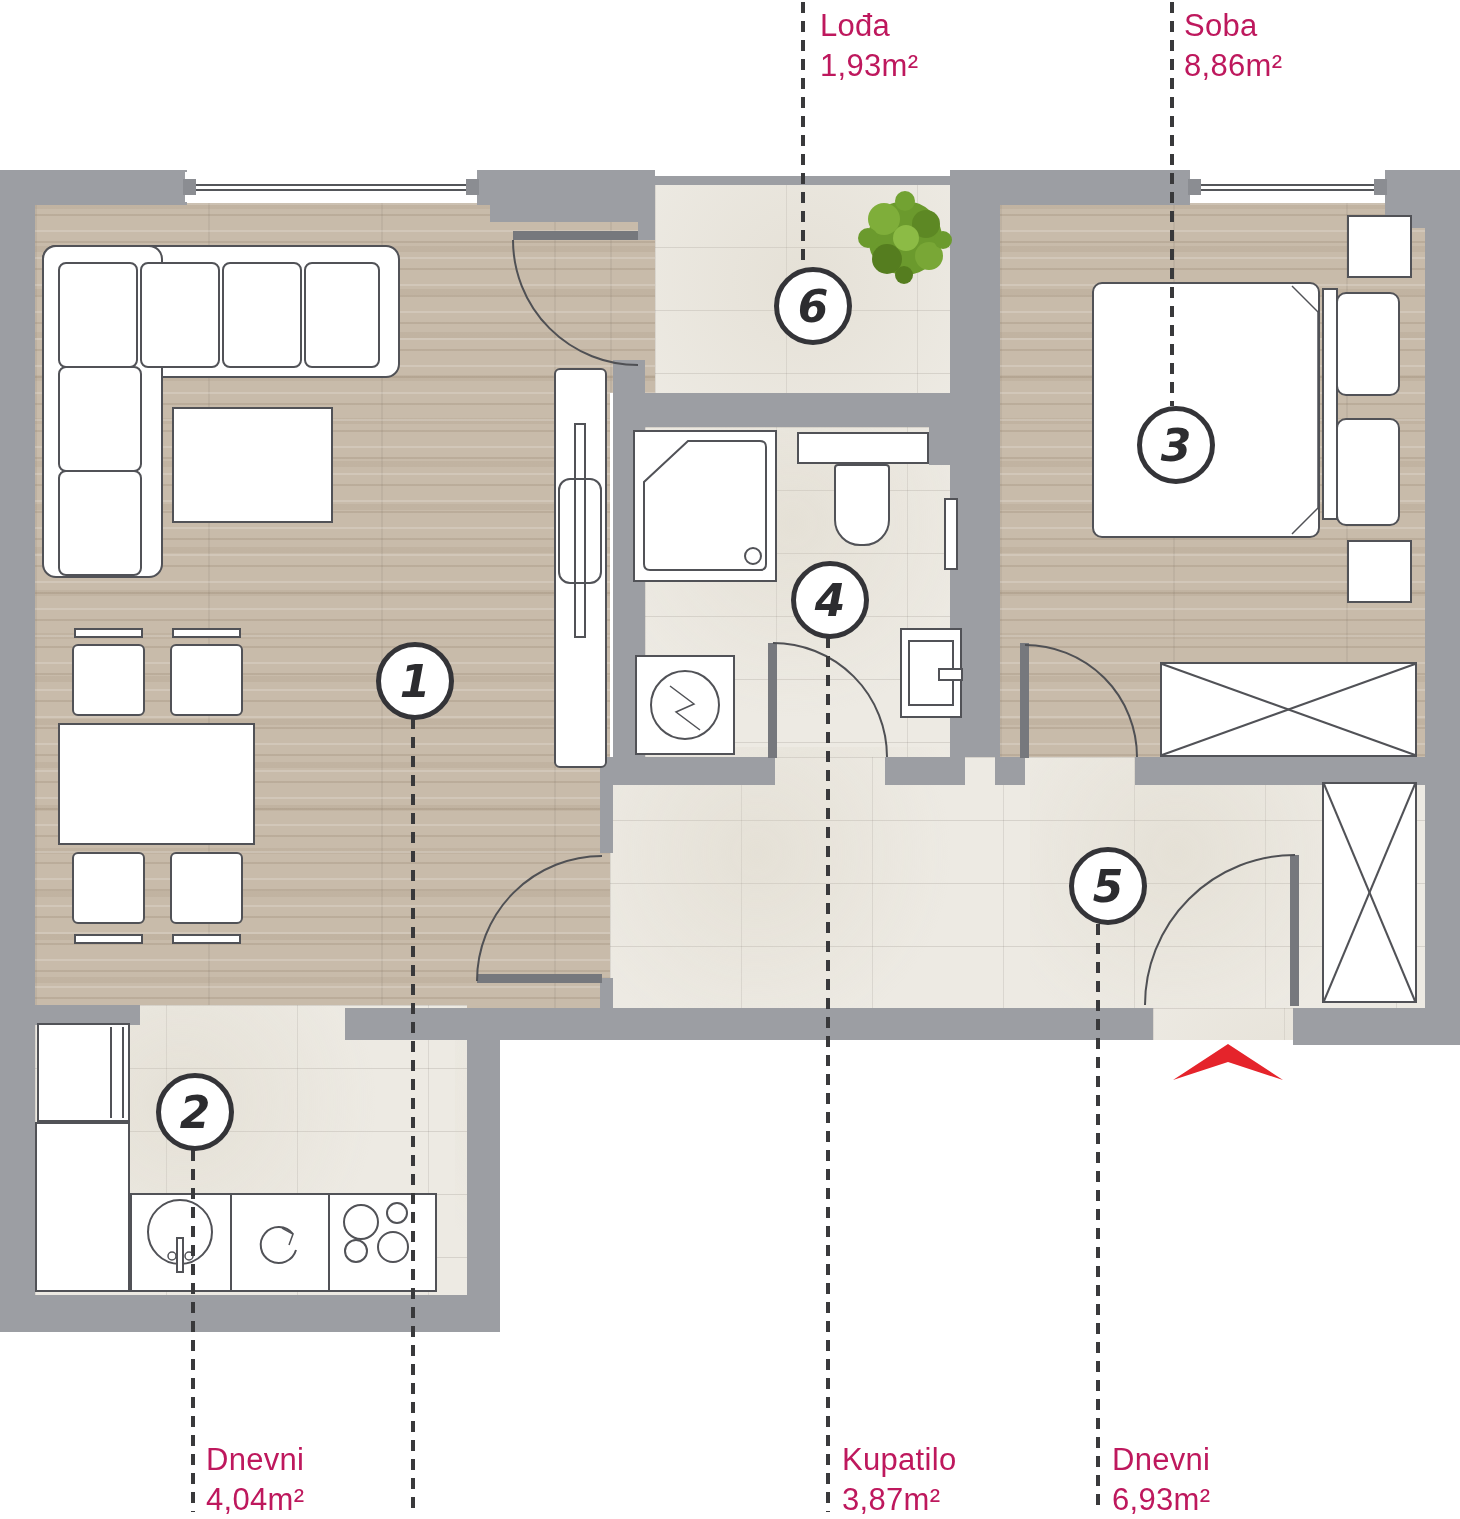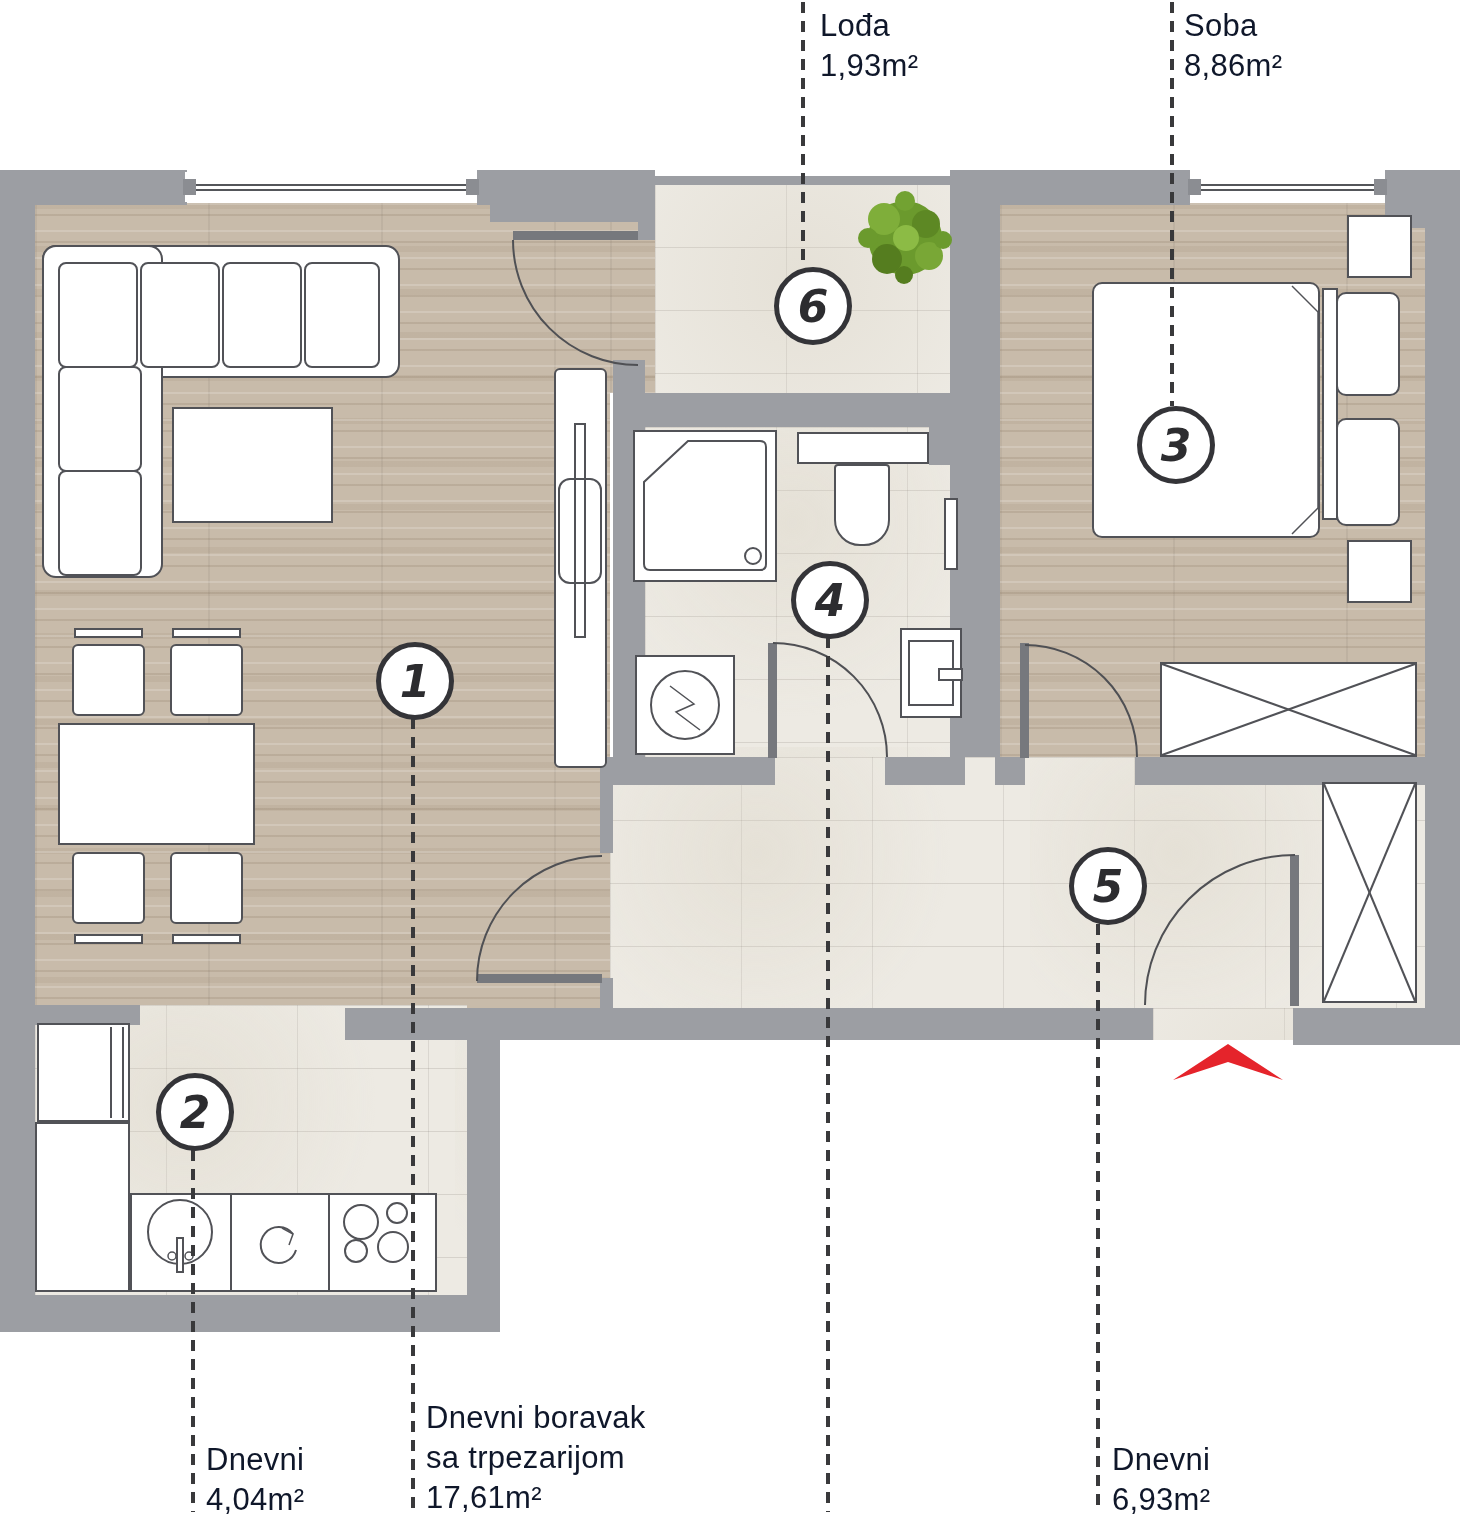--- a/index.html
+++ b/index.html
@@ -22,21 +22,21 @@
   .door-slab{position:absolute;background:#76787d;}
   .window{position:absolute;background:#fff;
     background-image:linear-gradient(#54565a,#54565a),linear-gradient(#54565a,#54565a);
     background-size:100% 2px;background-position:0 12px,0 17px;background-repeat:no-repeat;}
   .wcap{position:absolute;width:13px;height:16px;background:#8b8d92;top:7px;}
   .vdash{position:absolute;width:4px;
     background-image:repeating-linear-gradient(to bottom,#39393b 0 11px,transparent 11px 19px);}
   .marker{position:absolute;width:78px;height:78px;border-radius:50%;background:#fff;
     border:5px solid #343438;box-sizing:border-box;display:flex;align-items:center;justify-content:center;
     font-family:"DejaVu Sans",sans-serif;font-style:italic;font-weight:700;font-size:44px;color:#2c2c2f;}
-  .rlabel{position:absolute;font-size:31px;line-height:40px;color:#0f172a;letter-spacing:.3px;}
+  .rlabel{position:absolute;font-size:31px;line-height:40px;color:#be185d;letter-spacing:.3px;}
   .divline{position:absolute;width:2px;background:#515257;}
   svg.overlay{position:absolute;left:0;top:0;pointer-events:none;}
 </style>
 </head>
 <body>
 
 <div class="plan">
 
   <div class="floor-wood" style="left:35px;top:203px;width:575px;height:805px;"></div>
   <div class="floor-wood" style="left:610px;top:203px;width:45px;height:190px;"></div>
@@ -229,23 +229,22 @@
     <div>1,93m²</div>
   </div>
   <div class="rlabel" style="left:1184px;top:6px;">
     <div>Soba</div>
     <div>8,86m²</div>
   </div>
   <div class="rlabel" style="left:206px;top:1440px;">
     <div>Dnevni</div>
     <div>4,04m²</div>
   </div>
-  <div class="rlabel" style="left:426px;top:1398px;">
-    <div>Dnevni boravak</div>
-    <div>sa trpezarijom</div>
-    <div>17,61m²</div>
+  <div class="rlabel" style="left:842px;top:1440px;">
+    <div>Kupatilo</div>
+    <div>3,87m²</div>
   </div>
   <div class="rlabel" style="left:1112px;top:1440px;">
     <div>Dnevni</div>
     <div>6,93m²</div>
   </div>
 
 </div>
 
 </body></html>

